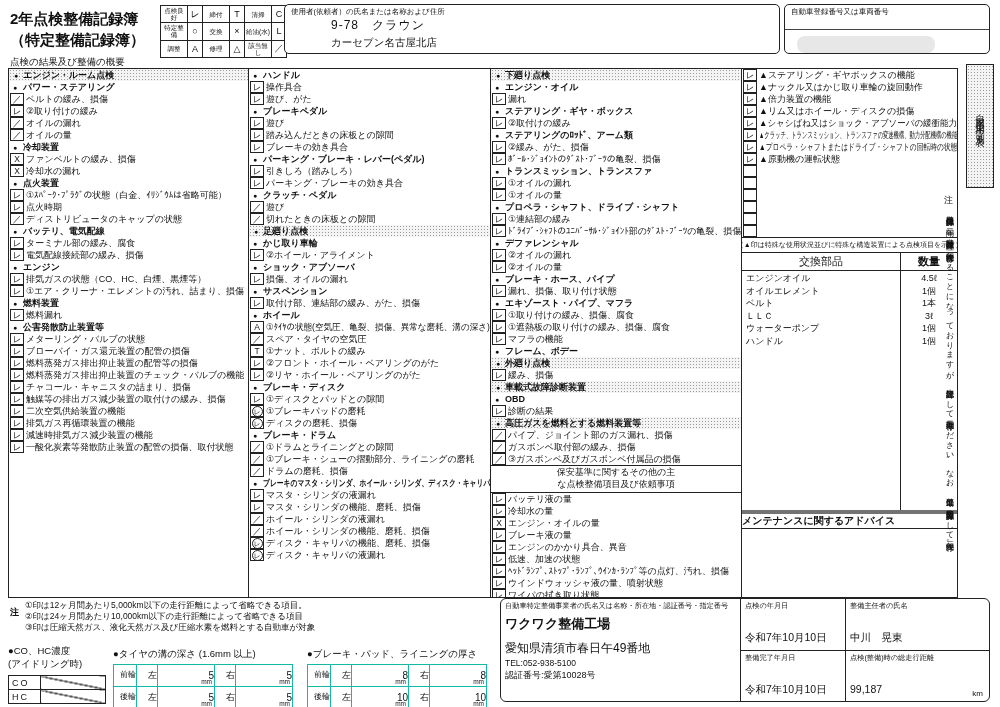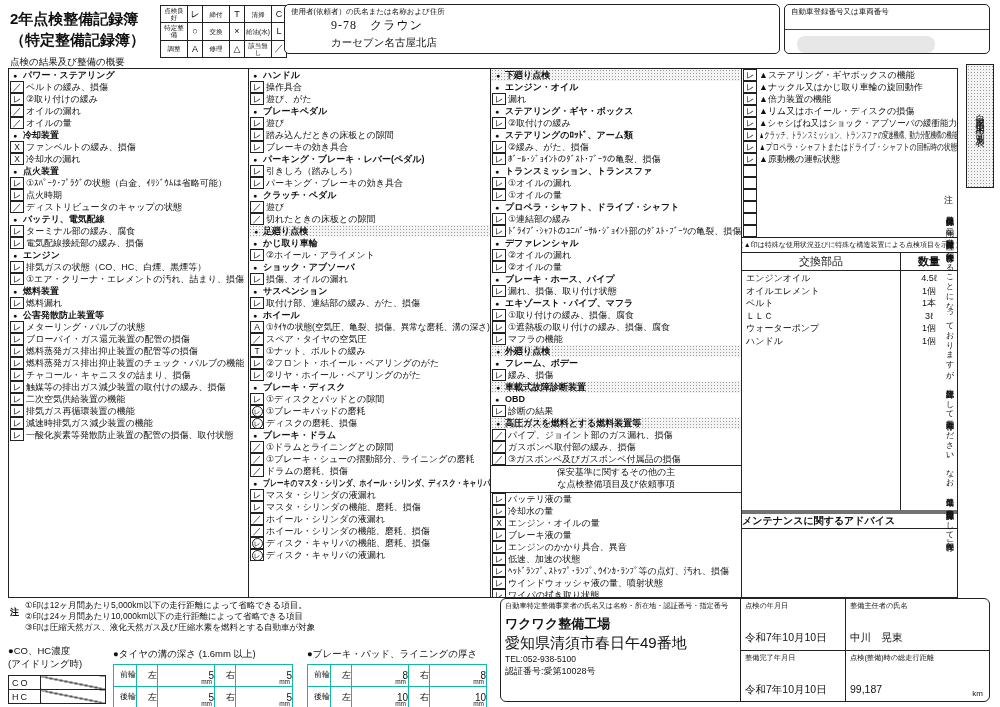--- a/index.html
+++ b/index.html
@@ -5,21 +5,21 @@
   html,body{margin:0;padding:0;background:#fff;}
   body{font-family:"Liberation Sans","DejaVu Sans",sans-serif;color:#111;}
   #page{position:relative;width:1000px;height:707px;background:#fff;overflow:hidden;}
 
   
   .title{position:absolute;left:10px;top:8px;font-size:15px;font-weight:bold;line-height:1.4;white-space:pre-line;}
   .legend{position:absolute;left:160px;top:5px;border-collapse:collapse;}
   .legend td{border:1px solid #222;text-align:center;vertical-align:middle;padding:0;}
   .legend .lg-label{width:24px;font-size:6.5px;line-height:1.1;word-break:break-all;padding:1px 1px;}
   .legend .lg-mark{width:14px;font-size:9px;height:15px;}
-  .hbox{position:absolute;top:4px;height:50px;border:1px solid #222;border-radius:5px;background:#fff;box-sizing:border-box;font-family:Liberation Serif, serif;}
+  .hbox{position:absolute;top:4px;height:50px;border:1px solid #222;border-radius:5px;background:#fff;box-sizing:border-box;}
   .userbox{left:284px;width:496px;}
   .regbox{left:784px;width:206px;}
   .hbox .hlabel{font-size:7.5px;padding:2px 4px 0 6px;}
   .userbox .veh{font-size:12px;margin:0 0 0 46px;letter-spacing:1px;}
   .userbox .shop{font-size:10.5px;margin:2px 0 0 46px;}
   .regbox .regline{border-top:1px solid #444;margin-top:12px;}
   .redact{width:138px;height:17px;background:#e7e7e7;border-radius:8px;margin:6px 0 0 12px;}
 
   .overview{position:absolute;left:10px;top:56px;font-size:9.5px;}
 
@@ -78,21 +78,21 @@
   .tire{position:absolute;left:113px;top:648px;}
   .brake{position:absolute;left:307px;top:648px;}
 
   
   .biz{position:absolute;left:500px;top:598px;width:490px;height:104px;border:1.5px solid #222;border-radius:6px;box-sizing:border-box;display:flex;}
   .biz-a{width:240px;border-right:1px solid #222;box-sizing:border-box;padding:2px 4px;}
   .biz-b{width:105px;border-right:1px solid #222;box-sizing:border-box;display:flex;flex-direction:column;}
   .biz-c{flex:1;display:flex;flex-direction:column;}
   .biz .blab{font-size:7.2px;white-space:nowrap;overflow:hidden;}
   .biz-a .bname{font-size:13px;font-weight:bold;margin-top:4px;}
-  .biz-a .baddr{font-size:15px;margin-top:1px;}
+  .biz-a .baddr{font-size:12px;margin-top:7px;}
   .biz-a .btel{font-size:8.5px;margin-top:1px;}
   .biz-a .bcert{font-size:9px;margin-top:1px;}
   .biz-cell{flex:1;box-sizing:border-box;padding:2px 4px;position:relative;}
   .biz-cell.topc{border-bottom:1px solid #222;}
   .biz-cell .bval{font-size:10.5px;margin-top:20px;white-space:nowrap;}
   .biz-cell .bunit{position:absolute;right:6px;bottom:3px;font-size:8px;}
 </style>
 </head>
 <body>
 
@@ -139,20 +139,24 @@
   <div class="hbox regbox">
     <div class="hlabel">自動車登録番号又は車両番号</div>
     <div class="regline"></div>
     <div class="redact"></div>
   </div>
 
   <div class="overview">点検の結果及び整備の概要</div>
 
   <div class="main">
     <div class="ccol c1">
+        <div class="crow sec dotbg">
+          <span class="bullet">●</span>
+          <span class="lbl"><span>エンジン・ルーム点検</span></span>
+        </div>
         <div class="crow grp">
           <span class="bullet">●</span>
           <span class="lbl"><span>パワー・ステアリング</span></span>
         </div>
         <div class="crow itm">
           <span class="mbox">／</span>
           <span class="lbl"><span>ベルトの緩み、損傷</span></span>
         </div>
         <div class="crow itm">
           <span class="mbox">レ</span>
@@ -523,27 +527,27 @@
           <span class="lbl"><span>①取り付けの緩み、損傷、腐食</span></span>
         </div>
         <div class="crow itm">
           <span class="mbox">レ</span>
           <span class="lbl"><span>①遮熱板の取り付けの緩み、損傷、腐食</span></span>
         </div>
         <div class="crow itm">
           <span class="mbox">レ</span>
           <span class="lbl"><span>マフラの機能</span></span>
         </div>
+        <div class="crow grp">
+          <span class="bullet">●</span>
+          <span class="lbl"><span>フレーム、ボデー</span></span>
+        </div>
         <div class="crow sec dotbg">
           <span class="bullet">●</span>
           <span class="lbl"><span>外廻り点検</span></span>
-        </div>
-        <div class="crow grp">
-          <span class="bullet">●</span>
-          <span class="lbl"><span>フレーム、ボデー</span></span>
         </div>
         <div class="crow itm">
           <span class="mbox">レ</span>
           <span class="lbl"><span>緩み、損傷</span></span>
         </div>
         <div class="crow sec dotbg">
           <span class="bullet">●</span>
           <span class="lbl"><span>車載式故障診断装置</span></span>
         </div>
         <div class="crow grp">

